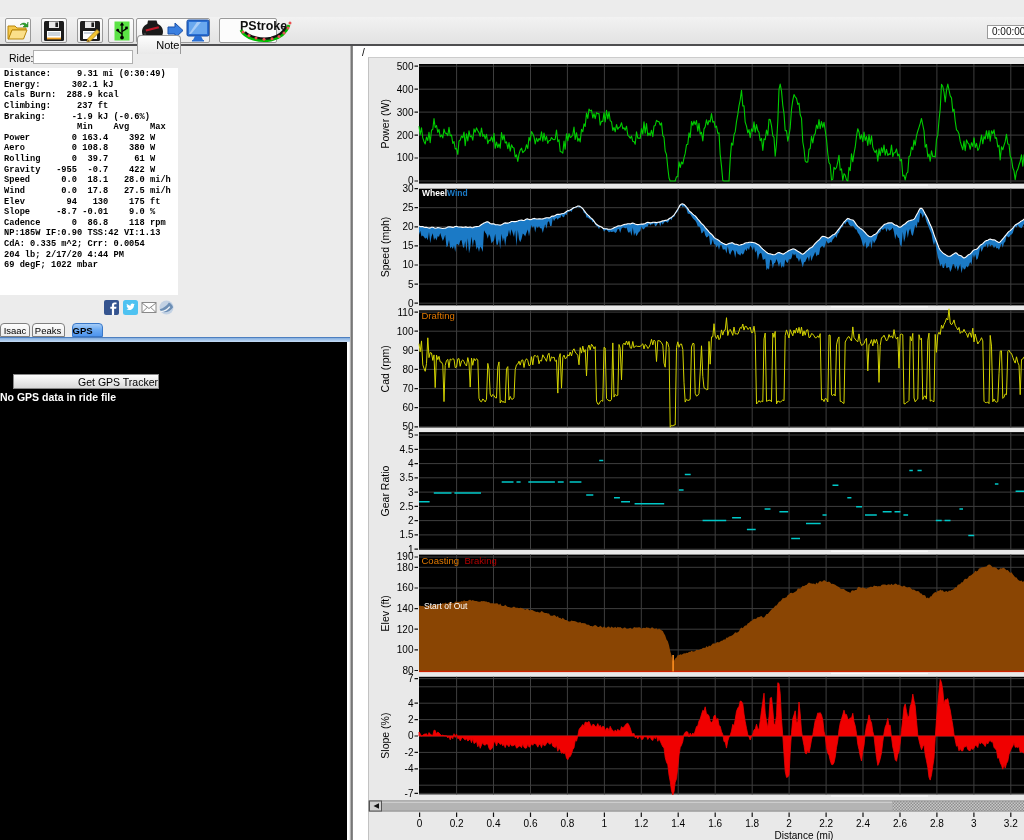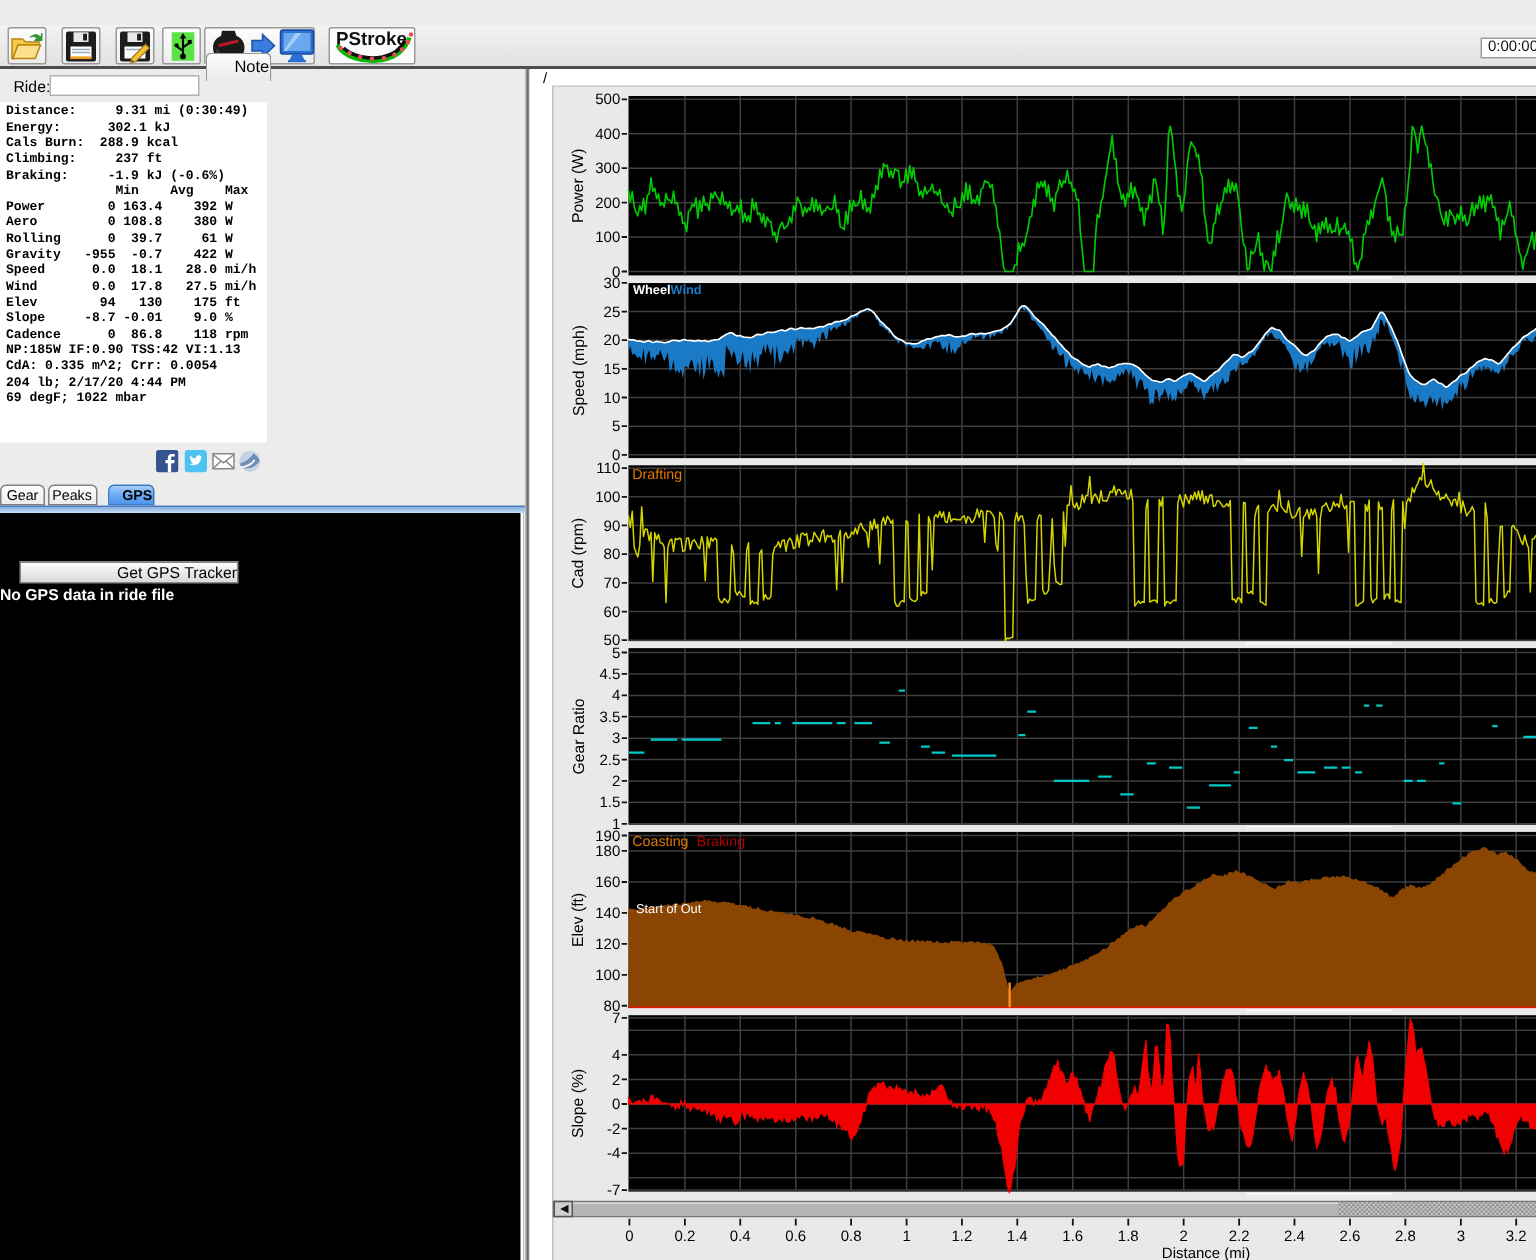--- a/index.html
+++ b/index.html
@@ -62,21 +62,21 @@
           <path d="M8.5 11.5l13-3.2.7 1.9-13 3.2z" fill="#c01828"></path>
           <path d="M31 9h7V5l8 7.5-8 7.5v-4h-7z" fill="#3a7fe0" stroke="#1a50a8" stroke-width="1"></path>
           <rect x="50" y="2" width="22" height="16" rx="1.5" fill="#2a6fd4" stroke="#174a9e" stroke-width="1"></rect>
           <rect x="52" y="4" width="18" height="12" fill="#6aa8ee"></rect>
           <path d="M52 16l8-12h4l-10 12z" fill="#a8ccf6"></path>
           <path d="M58 18h6l2 4h-10z" fill="#2a6fd4"></path>
           <rect x="55" y="22" width="12" height="1.5" fill="#2a6fd4"></rect>
         </svg></div>
     </div>
 <div class="abs" style="left:219px;top:18px;width:58px;height:25px;background:#fcfcfc;border:1px solid #9a9a9a;border-radius:2px;">
-  <div class="abs" style="left:0px;top:-1px;"><svg width="58" height="25" viewBox="0 0 58 25">
+  <div class="abs" style="left:0px;top:-1px;padding-left:16px;"><svg width="58" height="25" viewBox="0 0 58 25">
           <text x="4" y="12" font-family="Liberation Sans, sans-serif" font-size="12.5" font-weight="bold" fill="#111">PStroke</text>
           <path d="M5 12c4 8 17 12 30 10 10-2 15-7 18-15" fill="none" stroke="#00bb00" stroke-width="3"></path>
           <path d="M9 14c5 5 16 8 26 6 8-2 12-5 15-11" fill="none" stroke="#111" stroke-width="2.4"></path>
           <g fill="#e85050">
             <circle cx="7" cy="14" r="1.5"></circle>
             <circle cx="13" cy="17.5" r="1.5"></circle>
             <circle cx="20" cy="20" r="1.5"></circle>
             <circle cx="28" cy="21.2" r="1.5"></circle>
             <circle cx="36" cy="20.8" r="1.5"></circle>
             <circle cx="43" cy="18.5" r="1.5"></circle>
@@ -126,23 +126,23 @@
 <div class="abs" style="left:140.5px;top:300px;"><svg width="16" height="15" viewBox="0 0 16 15">
         <rect x="1" y="2.5" width="14" height="10" fill="#fdfdfd" stroke="#888" stroke-width="1"></rect>
         <path d="M1 3l7 5.5L15 3M1 12.5l5.2-5M15 12.5l-5.2-5" fill="none" stroke="#888" stroke-width="1"></path>
       </svg></div>
 <div class="abs" style="left:158.5px;top:300px;"><svg width="15" height="15" viewBox="0 0 15 15">
         <circle cx="7.5" cy="7.5" r="7" fill="#c3d2e4"></circle>
         <path d="M.7 9.2C4.8 8 8 5.5 9.9 2.4c2 .9 3.6 2.7 4.2 4.8-2.2 3.6-6.2 5.6-10.6 4.9A7 7 0 0 1 .7 9.2z" fill="#6d8fb5"></path>
         <path d="M1.8 11.6c3.8-.4 7-2.2 9-5" fill="none" stroke="#eef3f9" stroke-width="1.3"></path>
       </svg></div>
 
-<div class="abs" style="left:0px;top:322.5px;width:30px;height:14px;background:linear-gradient(#fdfdfd,#ececec);border:1px solid #808080;border-radius:4px 4px 0 0;font-size:9.5px;text-align:center;line-height:13px;color:#000;">Gear</div>
+<div class="abs" style="left:0px;top:322.5px;width:30px;height:14px;background:linear-gradient(#fdfdfd,#ececec);border:1px solid #808080;border-radius:4px 4px 0 0;font-size:9.5px;text-align:center;line-height:13px;color:#000;">Isaac</div>
 <div class="abs" style="left:31.5px;top:322.5px;width:33px;height:14px;background:linear-gradient(#fdfdfd,#ececec);border:1px solid #808080;border-radius:4px 4px 0 0;font-size:9.5px;text-align:center;line-height:13px;color:#000;">Peaks</div>
-<div class="abs" style="left:71.5px;top:322.5px;width:31px;height:14px;background:linear-gradient(#a6cdf8 0%,#6aa9f2 50%,#4f95ee 100%);border:1px solid #3a78c8;border-radius:4px 4px 0 0;font-size:9.5px;font-weight:bold;text-align:right;line-height:13px;color:#000;">GPS</div>
+<div class="abs" style="left:71.5px;top:322.5px;width:31px;height:14px;background:linear-gradient(#a6cdf8 0%,#6aa9f2 50%,#4f95ee 100%);border:1px solid #3a78c8;border-radius:4px 4px 0 0;font-size:9.5px;font-weight:bold;text-align:left;line-height:13px;color:#000;">GPS</div>
 
 <div class="abs" style="left:0;top:336.5px;width:352px;height:5.5px;background:linear-gradient(#84aede,#c8ddf6);border-top:1px solid #4d7fc0;"></div>
 
 <div class="abs" style="left:0;top:342px;width:349px;height:498px;background:#000;border-right:2.5px solid #fff;"></div>
 <div class="abs" style="left:13px;top:373.5px;width:146px;height:15.5px;background:linear-gradient(#fdfdfd,#d9d9d9);border:1px solid #888;font-size:10.5px;text-align:right;line-height:14px;color:#000;">Get GPS Tracker</div>
 <div class="abs" style="left:0px;top:390.5px;width:173px;font-size:10.5px;font-weight:bold;text-align:left;color:#fff;">No GPS data in ride file</div>
 
 <div class="abs" style="left:349.5px;top:46px;width:3.5px;height:794px;background:linear-gradient(90deg,#cfcfcf,#6e6e6e 55%,#9a9a9a);"></div>
 <div class="abs" style="left:353px;top:46px;width:671px;height:794px;background:#fff;"></div>
 

